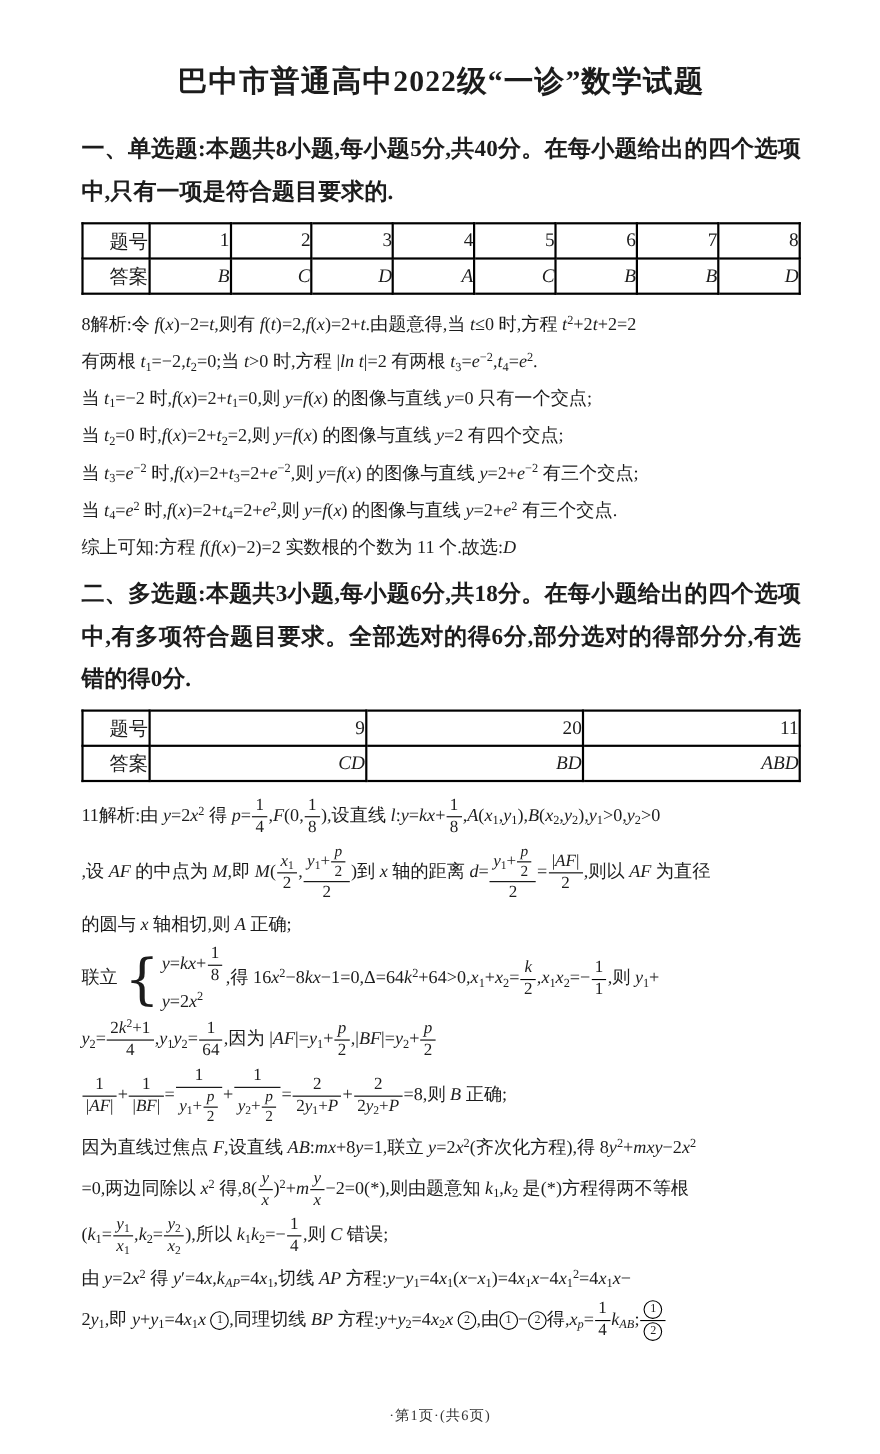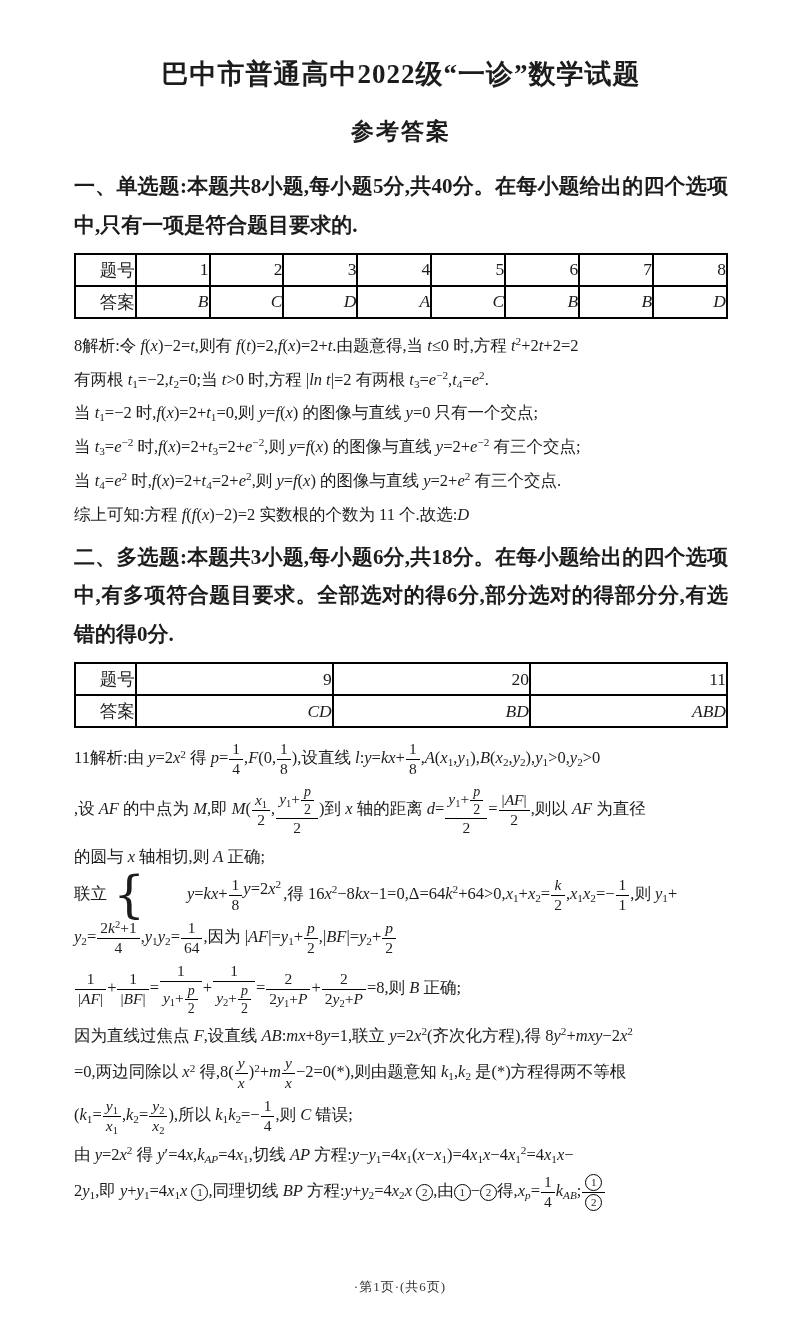--- a/index.html
+++ b/index.html
@@ -48,39 +48,38 @@
   .math sup{vertical-align:0.5em;}
   .fr{
     display:inline-block;vertical-align:middle;text-align:center;
     line-height:1.22;font-size:0.94em;margin:0 1px;
   }
   .fr .nu{display:block;border-bottom:1.4px solid #000;padding:0 3px;}
   .fr .de{display:block;padding:0 3px;}
   .fr .fr{font-size:0.9em;}
   .cases{display:inline-flex;align-items:center;vertical-align:middle;margin:0 2px;}
   .cbr{font-size:50px;font-weight:300;line-height:0.8;margin-right:2px;font-family:"DejaVu Serif",serif;}
-  .cst{display:inline-flex;text-align:left;margin-left:40px;}
+  .cst{display:inline-flex;flex-direction:column;text-align:left;}
   .crow{display:block;line-height:1.55;}
   .circ{
     display:inline-block;width:15px;height:15px;line-height:15px;
     border:1.2px solid #000;border-radius:50%;text-align:center;
     font-size:11px;vertical-align:1px;font-style:normal;
   }
   .page-footer{
     position:absolute;left:0;right:0;bottom:26px;
     text-align:center;font-size:13px;color:#333;letter-spacing:1px;
   }
 </style>
 </head>
 <body>
 
 <div class="page">
 
   <h1 class="doc-title">巴中市普通高中2022级“一诊”数学试题</h1>
-  <h2 class="doc-subtitle">参考答案</h2>
 
   <p class="sec-heading">一、单选题:本题共8小题,每小题5分,共40分。在每小题给出的四个选项中,只有一项是符合题目要求的.</p>
 
   <table class="ans-table">
     <colgroup>
         <col class="c0">
         <col>
         <col>
         <col>
         <col>
@@ -112,20 +111,21 @@
       <td class="ans">B</td>
       <td class="ans">D</td>
     </tr>
   </tbody>
     </table>
 
   <div class="solution">
     <span class="mline math">8解析:令 <i>f</i>(<i>x</i>)−2=<i>t</i>,则有 <i>f</i>(<i>t</i>)=2,<i>f</i>(<i>x</i>)=2+<i>t</i>.由题意得,当 <i>t</i>≤0 时,方程 <i>t</i><sup>2</sup>+2<i>t</i>+2=2</span>
     <span class="mline math">有两根 <i>t</i><sub>1</sub>=−2,<i>t</i><sub>2</sub>=0;当 <i>t</i>&gt;0 时,方程 |<i>ln</i> <i>t</i>|=2 有两根 <i>t</i><sub>3</sub>=<i>e</i><sup>−2</sup>,<i>t</i><sub>4</sub>=<i>e</i><sup>2</sup>.</span>
     <span class="mline math">当 <i>t</i><sub>1</sub>=−2 时,<i>f</i>(<i>x</i>)=2+<i>t</i><sub>1</sub>=0,则 <i>y</i>=<i>f</i>(<i>x</i>) 的图像与直线 <i>y</i>=0 只有一个交点;</span>
+    <span class="mline math">当 <i>t</i><sub>2</sub>=0 时,<i>f</i>(<i>x</i>)=2+<i>t</i><sub>2</sub>=2,则 <i>y</i>=<i>f</i>(<i>x</i>) 的图像与直线 <i>y</i>=2 有四个交点;</span>
     <span class="mline math">当 <i>t</i><sub>3</sub>=<i>e</i><sup>−2</sup> 时,<i>f</i>(<i>x</i>)=2+<i>t</i><sub>3</sub>=2+<i>e</i><sup>−2</sup>,则 <i>y</i>=<i>f</i>(<i>x</i>) 的图像与直线 <i>y</i>=2+<i>e</i><sup>−2</sup> 有三个交点;</span>
     <span class="mline math">当 <i>t</i><sub>4</sub>=<i>e</i><sup>2</sup> 时,<i>f</i>(<i>x</i>)=2+<i>t</i><sub>4</sub>=2+<i>e</i><sup>2</sup>,则 <i>y</i>=<i>f</i>(<i>x</i>) 的图像与直线 <i>y</i>=2+<i>e</i><sup>2</sup> 有三个交点.</span>
     <span class="mline math">综上可知:方程 <i>f</i>(<i>f</i>(<i>x</i>)−2)=2 实数根的个数为 11 个.故选:<i>D</i></span>
   </div>
 
   <p class="sec-heading">二、多选题:本题共3小题,每小题6分,共18分。在每小题给出的四个选项中,有多项符合题目要求。全部选对的得6分,部分选对的得部分分,有选错的得0分.</p>
 
   <table class="ans-table">
     <colgroup>
         <col class="c0">

